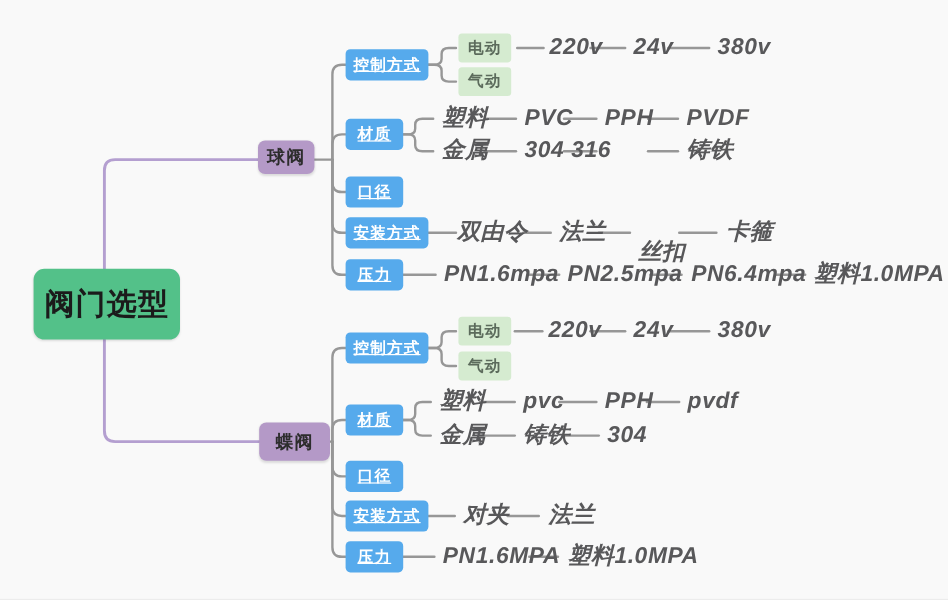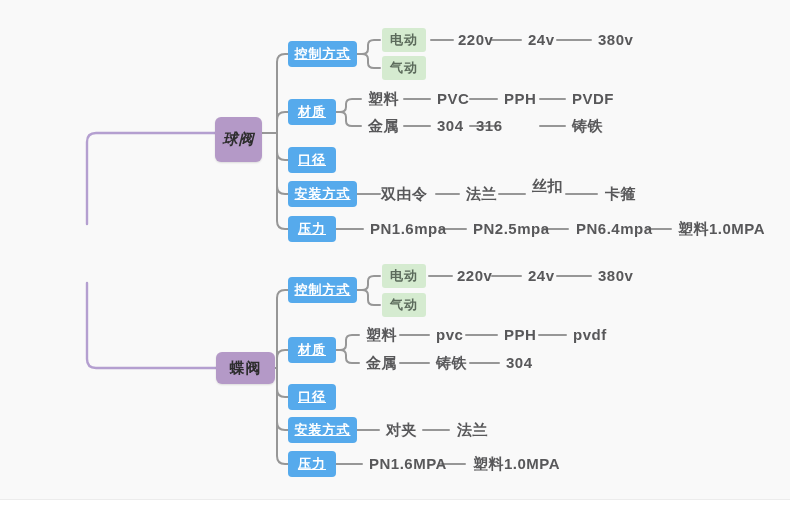--- a/index.html
+++ b/index.html
@@ -39,22 +39,22 @@
   .cat{
     background:var(--category-bg,#56aaec);color:var(--category-text,#ffffff);
     font-size:13px;font-weight:700;border-radius:4px;letter-spacing:1px;text-decoration:underline;
   }
   .tag{
     background:var(--tag-bg,#d5ebd0);color:var(--tag-text,#5c6b5c);
     font-size:13px;font-weight:700;border-radius:3px;letter-spacing:1px;text-align:right;
   }
   .leaf{
     position:absolute;color:var(--leaf-text,#58585a);
-    font-size:15px;font-weight:700;height:18px;line-height:18px;
-    white-space:nowrap;letter-spacing:.5px;
+    font-size:19px;font-weight:700;height:18px;line-height:18px;
+    white-space:nowrap;letter-spacing:.5px;font-style:italic;
   }
 </style>
 </head>
 <body>
 
 <div class="canvas">
 
   <svg class="wires" viewBox="0 0 790 506">
     <g>
       <path class="purple-line" d="M 87 224 L 87 142 Q 87 133 96 133 L 215 133"></path>
@@ -108,22 +108,23 @@
         <path class="gray-line" d="M 539 335 L 566 335"></path>
       <path class="gray-line" d="M 400 363 L 429 363"></path>
         <path class="gray-line" d="M 470 363 L 499 363"></path>
       <path class="gray-line" d="M 357 430 L 379 430"></path>
         <path class="gray-line" d="M 423 430 L 449 430"></path>
       <path class="gray-line" d="M 336 464 L 362 464"></path>
         <path class="gray-line" d="M 441 464 L 465 464"></path>
     </g>
   </svg>
 
+  <div class="n root-node" style="left:28px;top:224px;width:122px;height:59px;">阀门选型</div>
 
-  <div class="n valve" style="left:215px;top:117px;width:47px;height:45px;font-style:italic;">球阀</div>
+  <div class="n valve" style="left:215px;top:117px;width:47px;height:28px;">球阀</div>
 
   <div class="n cat" style="left:288px;top:41px;width:69px;height:26px;">控制方式</div>
   <div class="n cat" style="left:288px;top:99px;width:48px;height:26px;">材质</div>
   <div class="n cat" style="left:288px;top:147px;width:48px;height:26px;">口径</div>
   <div class="n cat" style="left:288px;top:181px;width:69px;height:26px;">安装方式</div>
   <div class="n cat" style="left:288px;top:216px;width:48px;height:26px;">压力</div>
 
   <div class="n tag" style="left:382px;top:28px;width:44px;height:24px;">电动</div>
   <div class="n tag" style="left:382px;top:56px;width:44px;height:24px;">气动</div>
   <div class="leaf" style="left:458px;top:31px;">220v</div>
@@ -134,21 +135,21 @@
   <div class="leaf" style="left:437px;top:90px;">PVC</div>
   <div class="leaf" style="left:504px;top:90px;">PPH</div>
   <div class="leaf" style="left:572px;top:90px;">PVDF</div>
   <div class="leaf" style="left:368px;top:117px;">金属</div>
   <div class="leaf" style="left:437px;top:117px;">304</div>
   <div class="leaf" style="left:476px;top:117px;">316</div>
   <div class="leaf" style="left:572px;top:117px;">铸铁</div>
 
   <div class="leaf" style="left:381px;top:185px;">双由令</div>
   <div class="leaf" style="left:466px;top:185px;">法兰</div>
-  <div class="leaf" style="left:532px;top:177px;">丝扣</div>
+  <div class="leaf" style="left:532px;top:202px;">丝扣</div>
   <div class="leaf" style="left:605px;top:185px;">卡箍</div>
 
   <div class="leaf" style="left:370px;top:220px;">PN1.6mpa</div>
   <div class="leaf" style="left:473px;top:220px;">PN2.5mpa</div>
   <div class="leaf" style="left:576px;top:220px;">PN6.4mpa</div>
   <div class="leaf" style="left:678px;top:220px;">塑料1.0MPA</div>
 
   <div class="n valve" style="left:216px;top:352px;width:59px;height:32px;">蝶阀</div>
 
   <div class="n cat" style="left:288px;top:277px;width:69px;height:26px;">控制方式</div>

